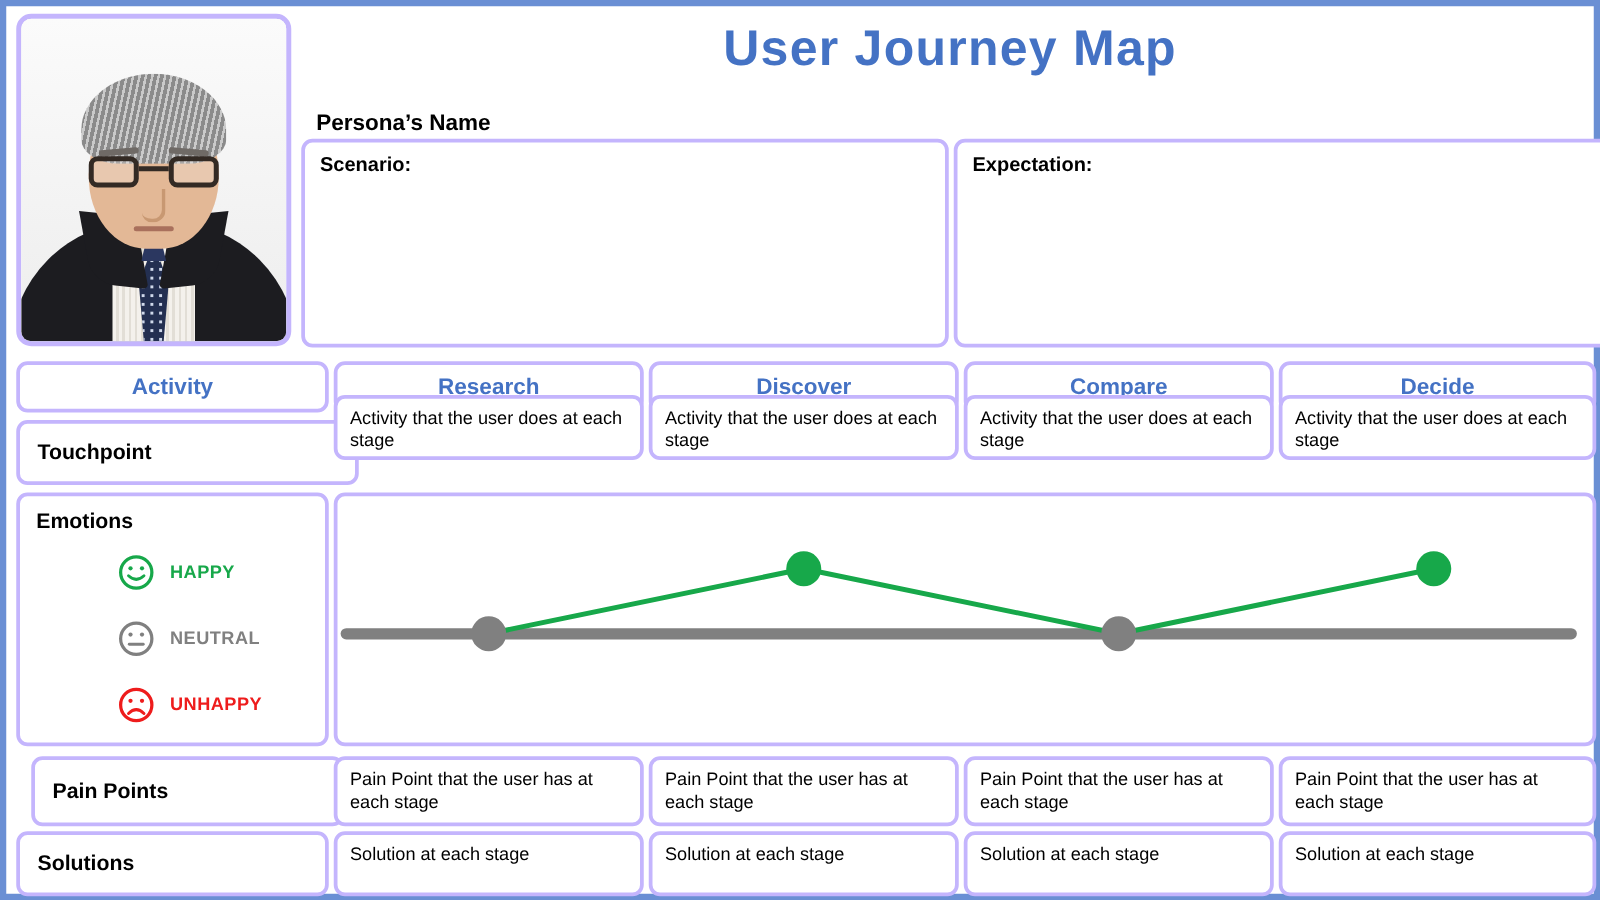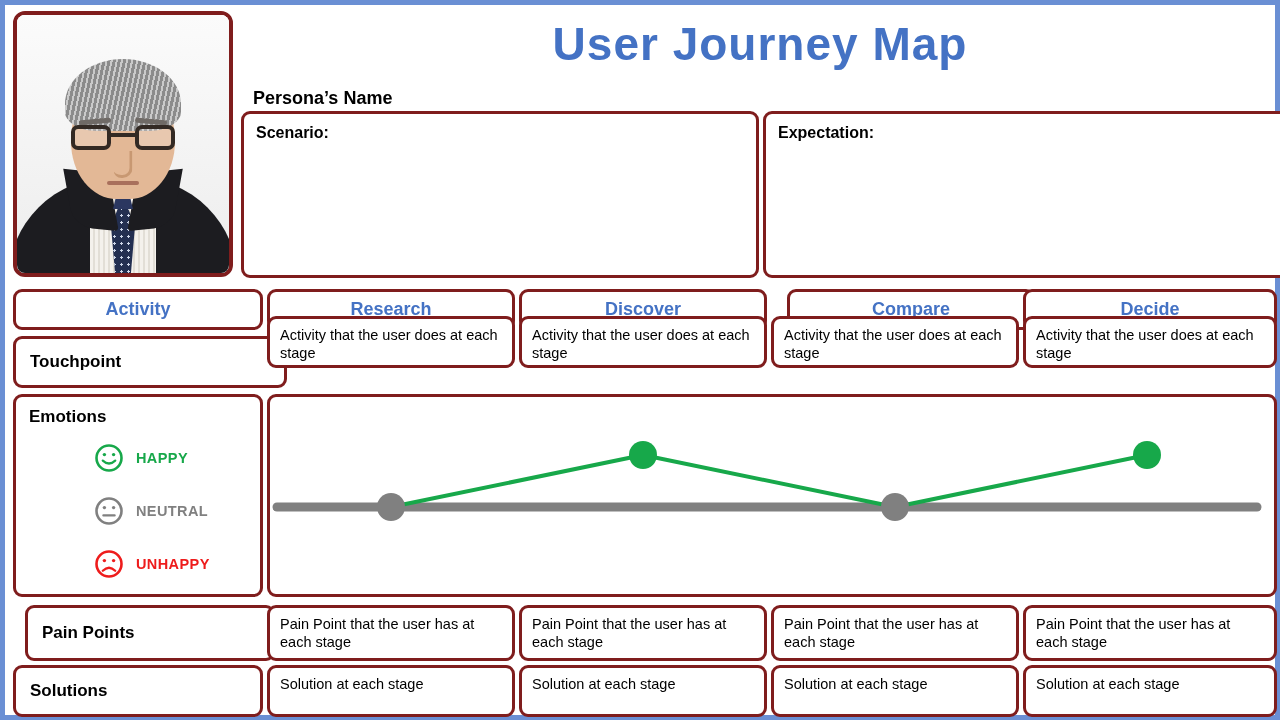--- a/index.html
+++ b/index.html
@@ -18,21 +18,21 @@
     position: relative;
     width: 1280px;
     height: 720px;
     box-sizing: border-box;
     border: 5px solid #6a8fd4;
     background: #ffffff;
   }
 
   .box {
     box-sizing: border-box;
-    border: 3px solid #7f1d1d;
+    border: 3px solid #c4b5fd;
     border-radius: 9px;
     background: #ffffff;
     position: absolute;
   }
 
   
   #photo-frame {
     left: 8px;
     top: 6px;
     width: 220px;
@@ -174,21 +174,21 @@
     background: #a9705c;
     border-radius: 3px;
   }
 
   
   #title {
     position: absolute;
     left: 240px; top: 12px;
     width: 1030px;
     text-align: center;
-    font-size: 46px;
+    font-size: 40px;
     font-weight: bold;
     color: #4472C4;
     letter-spacing: 1px;
     font-stretch: condensed;
   }
   #persona-name {
     position: absolute;
     left: 248px; top: 83px;
     font-size: 18px;
     font-weight: bold;
@@ -287,21 +287,21 @@
   <div class="box" id="scenario-box">
     <div class="panel-label">Scenario:</div>
   </div>
   <div class="box" id="expectation-box">
     <div class="panel-label">Expectation:</div>
   </div>
 
   <div class="box stage-head" id="head-activity" style="left:8px;width:250px;">Activity</div>
   <div class="box stage-head" id="head-s0" style="left:262px;width:248px;">Research</div>
   <div class="box stage-head" id="head-s1" style="left:514px;width:248px;">Discover</div>
-  <div class="box stage-head" id="head-s2" style="left:766px;width:248px;margin-left:16px;">Compare</div>
+  <div class="box stage-head" id="head-s2" style="left:766px;width:248px;">Compare</div>
   <div class="box stage-head" id="head-s3" style="left:1018px;width:254px;">Decide</div>
 
   <div class="box rowlabel" id="row-touch-label">Touchpoint</div>
   <div class="box cell row-touch-cell" style="left:262px;width:248px;">Activity that the user does at each stage</div>
   <div class="box cell row-touch-cell" style="left:514px;width:248px;">Activity that the user does at each stage</div>
   <div class="box cell row-touch-cell" style="left:766px;width:248px;">Activity that the user does at each stage</div>
   <div class="box cell row-touch-cell" style="left:1018px;width:254px;">Activity that the user does at each stage</div>
 
   <div class="box" id="emotions-box">
     <div id="emotions-title">Emotions</div>

